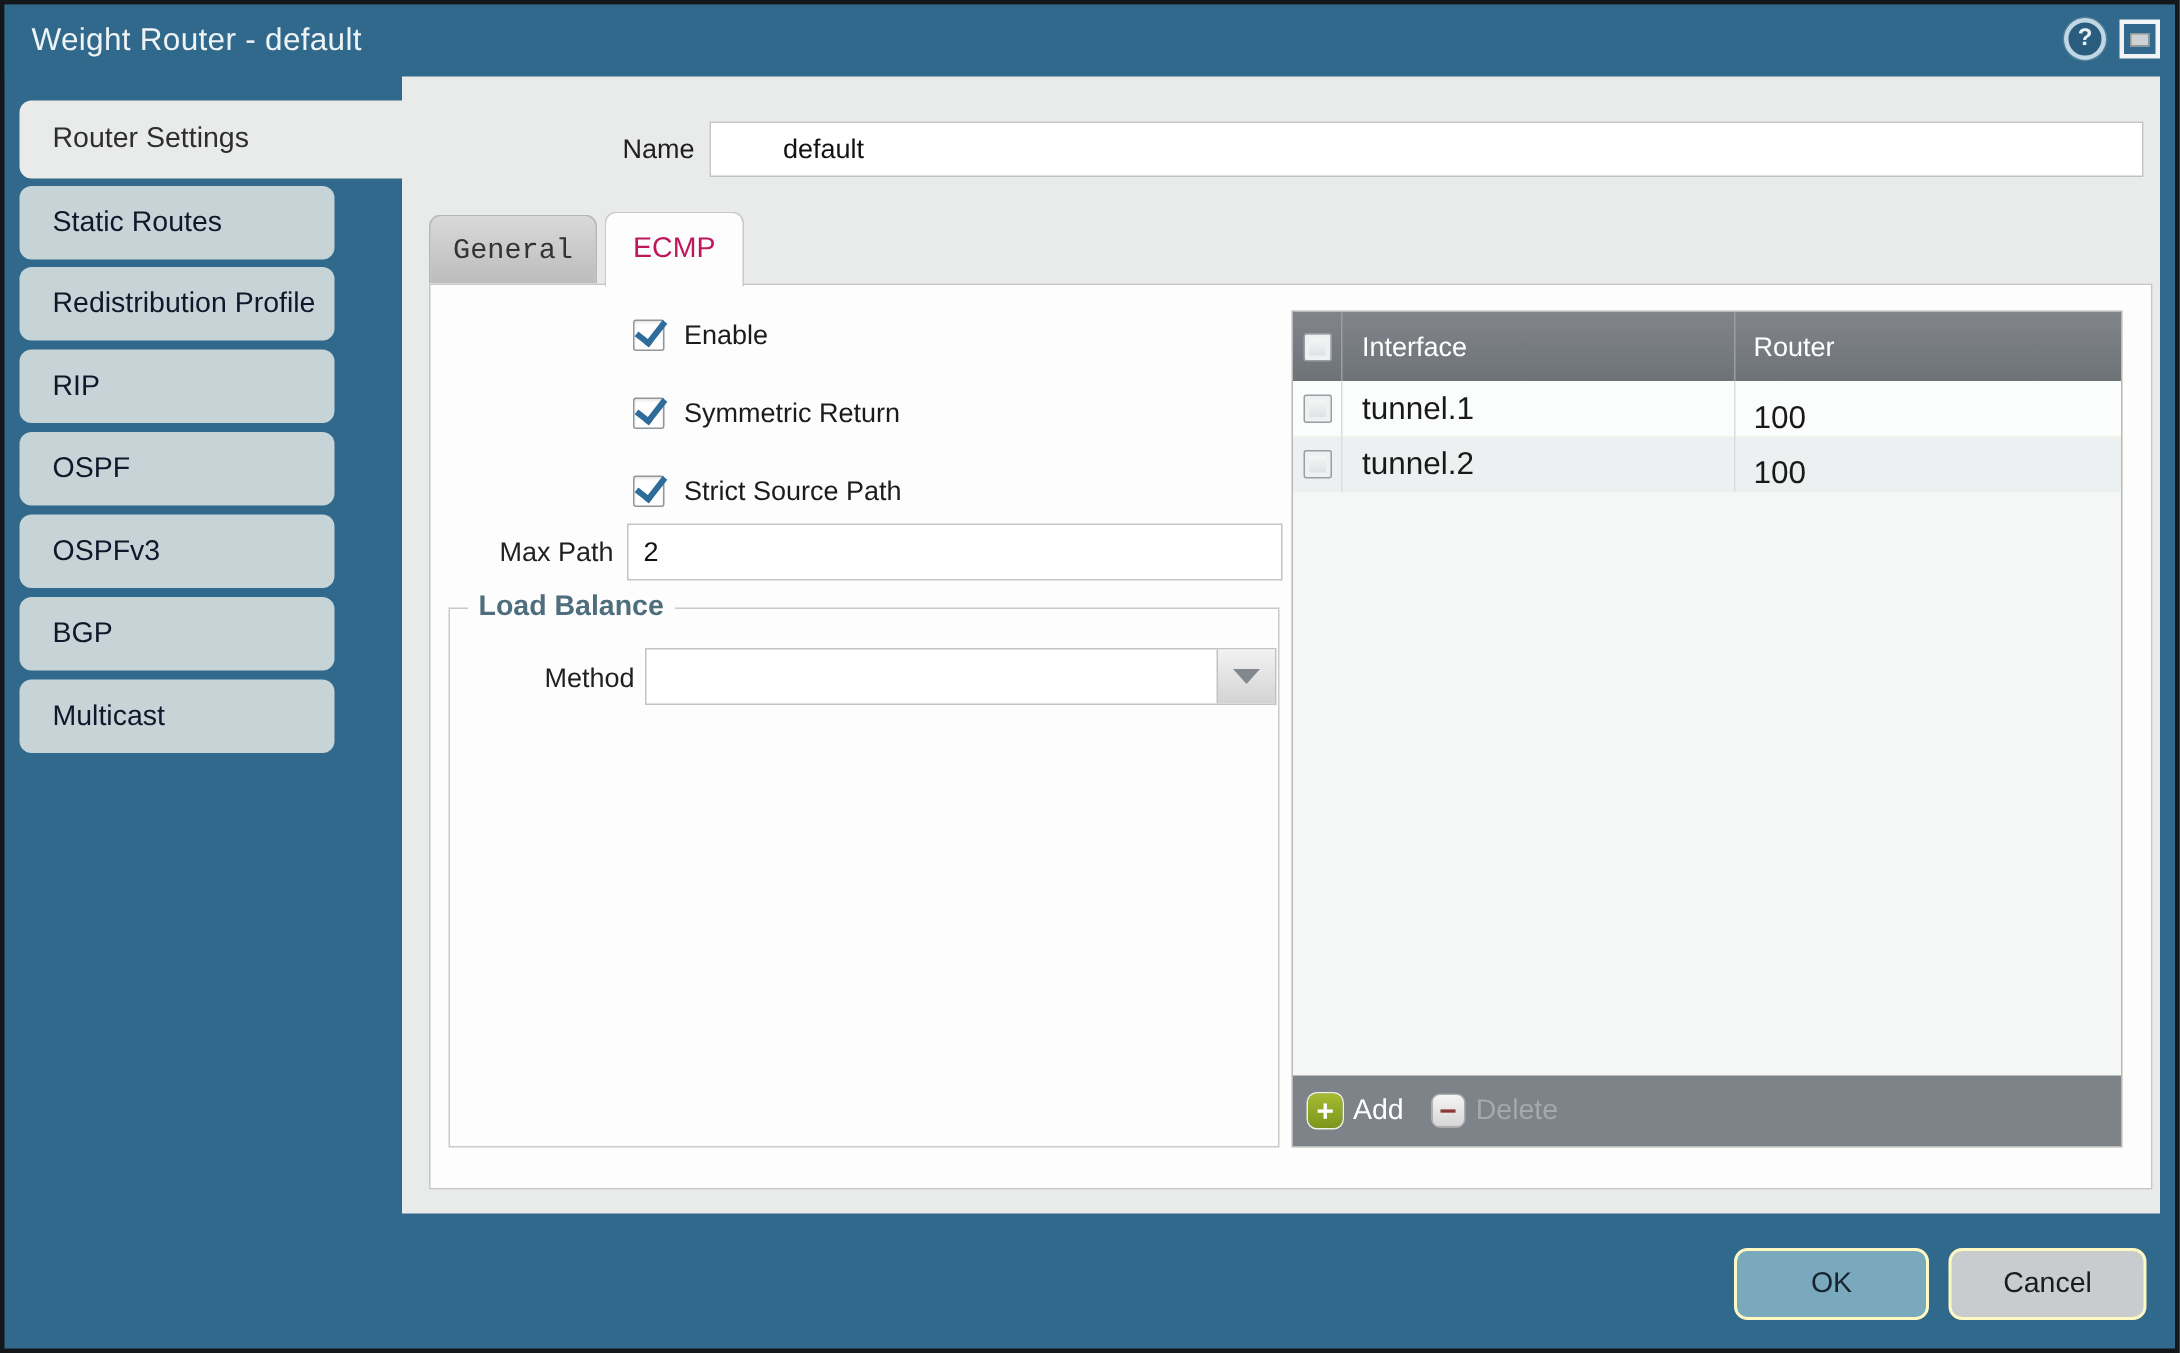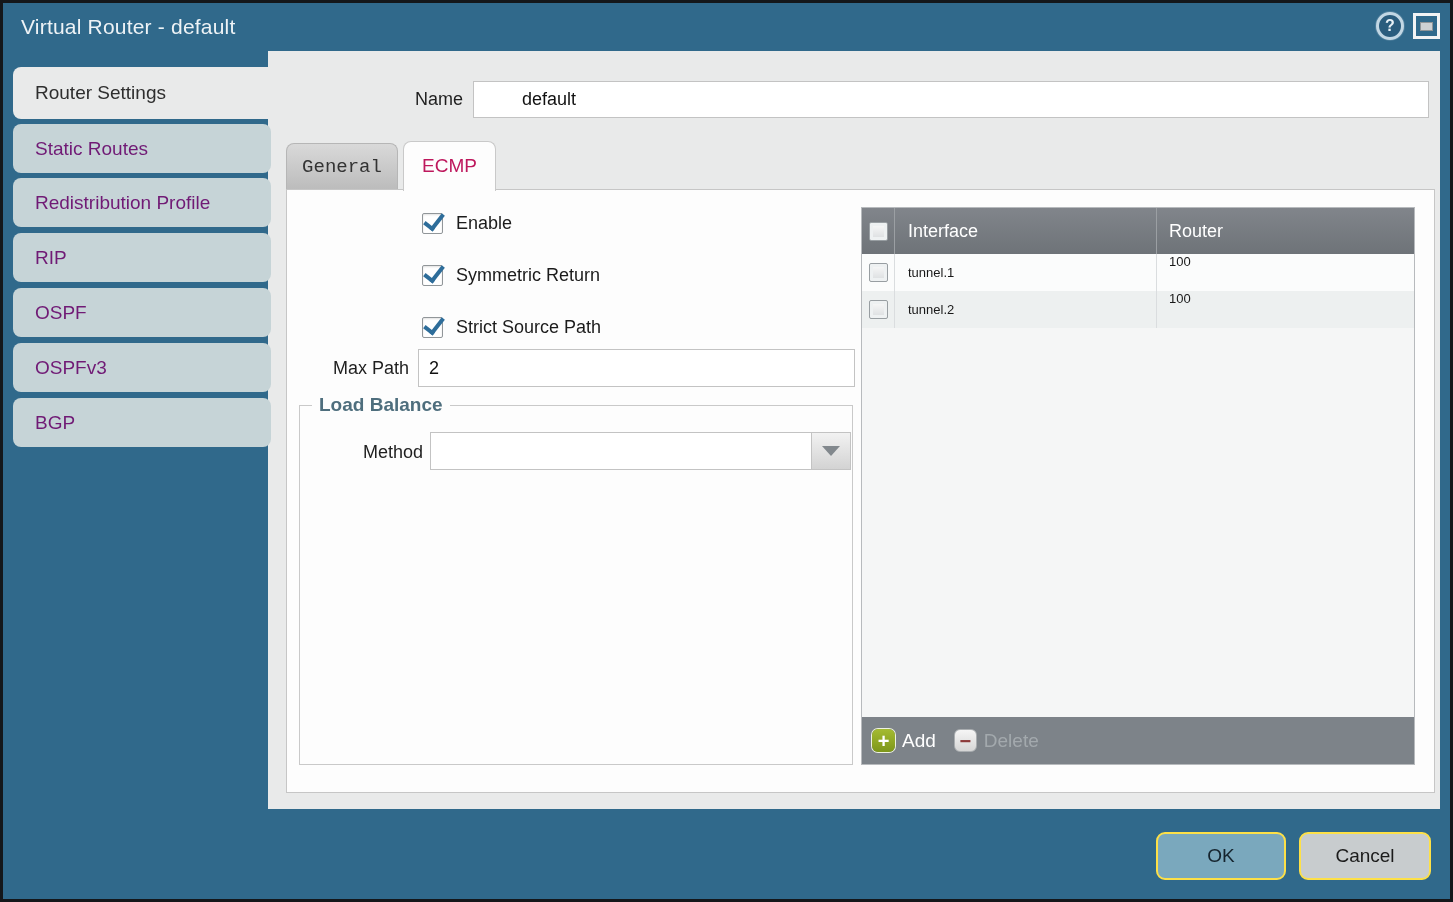--- a/index.html
+++ b/index.html
@@ -10,22 +10,22 @@
   .titlebar{position:absolute;left:0;top:0;width:1447px;height:48px;background:#30698b;}
   .title{position:absolute;left:18px;top:0;line-height:48px;font-size:21px;color:#eef3f6;letter-spacing:.2px;}
   .help-icon{position:absolute;top:9px;right:46px;width:28px;height:28px;border-radius:50%;
     background:#2a5c7d;border:3px solid #c2d7e4;color:#e8f1f7;font-weight:bold;font-size:16px;
     display:flex;align-items:center;justify-content:center;box-shadow:0 0 0 1px #4c7d9b;cursor:pointer;}
   .window-icon{position:absolute;top:10px;right:10px;width:27px;height:26px;border:3px solid #f2f3f4;
     display:flex;align-items:center;justify-content:center;cursor:pointer;}
   .window-icon .inner{width:13px;height:9px;background:#cdd1d3;border:1px solid #8f9598;}
 
   
-  .side-tab{position:absolute;left:10px;width:258px;height:49px;background:#c6d4d7;border-radius:8px;
-    color:#701a75;font-size:19px;line-height:49px;padding-left:22px;cursor:pointer;}
+  .side-tab{position:absolute;left:10px;width:210px;height:49px;background:#c6d4d7;border-radius:8px;
+    color:#0f172a;font-size:19px;line-height:49px;padding-left:22px;cursor:pointer;}
   .side-tab.active{width:260px;background:#e9eaea;color:#2e2e2e;border-radius:8px 0 0 8px;}
 
   
   .content-bg{position:absolute;left:265px;top:48px;width:1172px;height:758px;background:#e9eaea;}
 
   .field-label{position:absolute;font-size:18px;color:#1f1f1f;text-align:right;}
   .text-input{position:absolute;border:1px solid #c3c3c3;background:#fff;font-size:18px;color:#111;
     padding:0 10px;font-family:"Liberation Sans",sans-serif;outline:none;}
 
   
@@ -63,71 +63,72 @@
   
   .ecmp-table{position:absolute;left:858px;top:204px;width:554px;height:558px;border:1px solid #b7babd;
     background:#fef9c3;z-index:2;display:flex;flex-direction:column;}
   .t-header{height:46px;background:linear-gradient(#81858b,#6e7378);display:flex;align-items:center;flex:none;}
   .t-header .c-cb{width:33px;display:flex;justify-content:center;align-items:center;align-self:stretch;
     border-right:1px solid #9b9fa3;}
   .t-header .c-if{width:262px;align-self:stretch;display:flex;align-items:center;padding-left:13px;
     border-right:1px solid #9b9fa3;}
   .t-header .c-wt{flex:1;padding-left:12px;}
   .t-header span{color:#fff;font-size:18px;}
-  .t-row{height:37px;display:flex;align-items:flex-start;flex:none;font-size:13px;color:#191919;cursor:pointer;}
+  .t-row{height:37px;display:flex;align-items:flex-end;flex:none;font-size:21px;color:#191919;cursor:pointer;}
   .t-row.odd{background:#fbfcfc;}
   .t-row.even{background:#edf0f0;}
   .t-row .c-cb{width:33px;display:flex;justify-content:center;align-items:center;align-self:stretch;
     border-right:1px solid #dadddf;}
   .t-row .c-if{width:262px;padding-left:13px;align-self:stretch;display:flex;align-items:center;
     border-right:1px solid #dadddf;}
   .t-row .c-wt{flex:1;padding-left:12px;}
   .t-fill{flex:1;background:#f5f6f6;}
   .t-footer{height:47px;background:#7d8389;flex:none;display:flex;align-items:center;padding-left:10px;gap:18px;}
   .t-btn{display:flex;align-items:center;gap:7px;font-size:19px;cursor:pointer;}
   .t-btn.add{color:#fff;}
   .t-btn.delete{color:#a3a9ad;cursor:default;}
   .icon-add{width:23px;height:23px;border-radius:6px;background:linear-gradient(#a5bb32,#7d961a);
     box-shadow:0 0 0 1px #eef2e2;color:#fff;font-size:20px;font-weight:bold;display:flex;
     align-items:center;justify-content:center;line-height:1;}
   .icon-delete{width:23px;height:23px;border-radius:6px;background:linear-gradient(#f5f5f5,#d6d6d6);
     border:1px solid #a9adb0;color:#8c3a3a;font-size:20px;font-weight:bold;display:flex;
     align-items:center;justify-content:center;line-height:1;}
 
   
-  .action-btn{position:absolute;top:829px;height:48px;border:2px solid #fde047;border-radius:9px;
+  .action-btn{position:absolute;top:829px;height:48px;border:2px solid #fef9c3;border-radius:9px;
     font-size:19px;display:flex;align-items:center;justify-content:center;cursor:pointer;
     font-family:"Liberation Sans",sans-serif;}
   .btn-ok{left:1153px;width:130px;background:#7aa8bd;color:#15242e;}
   .btn-cancel{left:1296px;width:132px;background:#c8ccce;color:#1b1b1b;}
 </style>
 </head>
 <body>
 
 <div class="dialog">
 
   <div class="titlebar">
-    <span class="title">Virtual Router - default</span>
+    <span class="title">Weight Router - default</span>
     <span class="help-icon">
         <span>?</span>
       </span>
     <span class="window-icon">
         <span class="inner"></span>
       </span>
   </div>
 
   <div class="content-bg"></div>
 
   <div class="side-tab active" style="top:64px;height:52px;line-height:52px;">Router Settings</div>
   <div class="side-tab" style="top:121px;">Static Routes</div>
   <div class="side-tab" style="top:175px;">Redistribution Profile</div>
   <div class="side-tab" style="top:230px;">RIP</div>
   <div class="side-tab" style="top:285px;">OSPF</div>
   <div class="side-tab" style="top:340px;">OSPFv3</div>
   <div class="side-tab" style="top:395px;">BGP</div>
+  <div class="side-tab" style="top:450px;">Multicast</div>
 
   <div class="field-label" style="left:330px;top:86px;width:130px;">Name</div>
   <input class="text-input" style="left: 470px; top: 78px; width: 956px; height: 37px; padding-left: 48px;" value="default">
 
   <div class="tab general">General</div>
   <div class="tab ecmp">ECMP</div>
 
   <div class="white-panel"></div>
 
   <div class="cb-row" style="left:419px;top:210px;">

